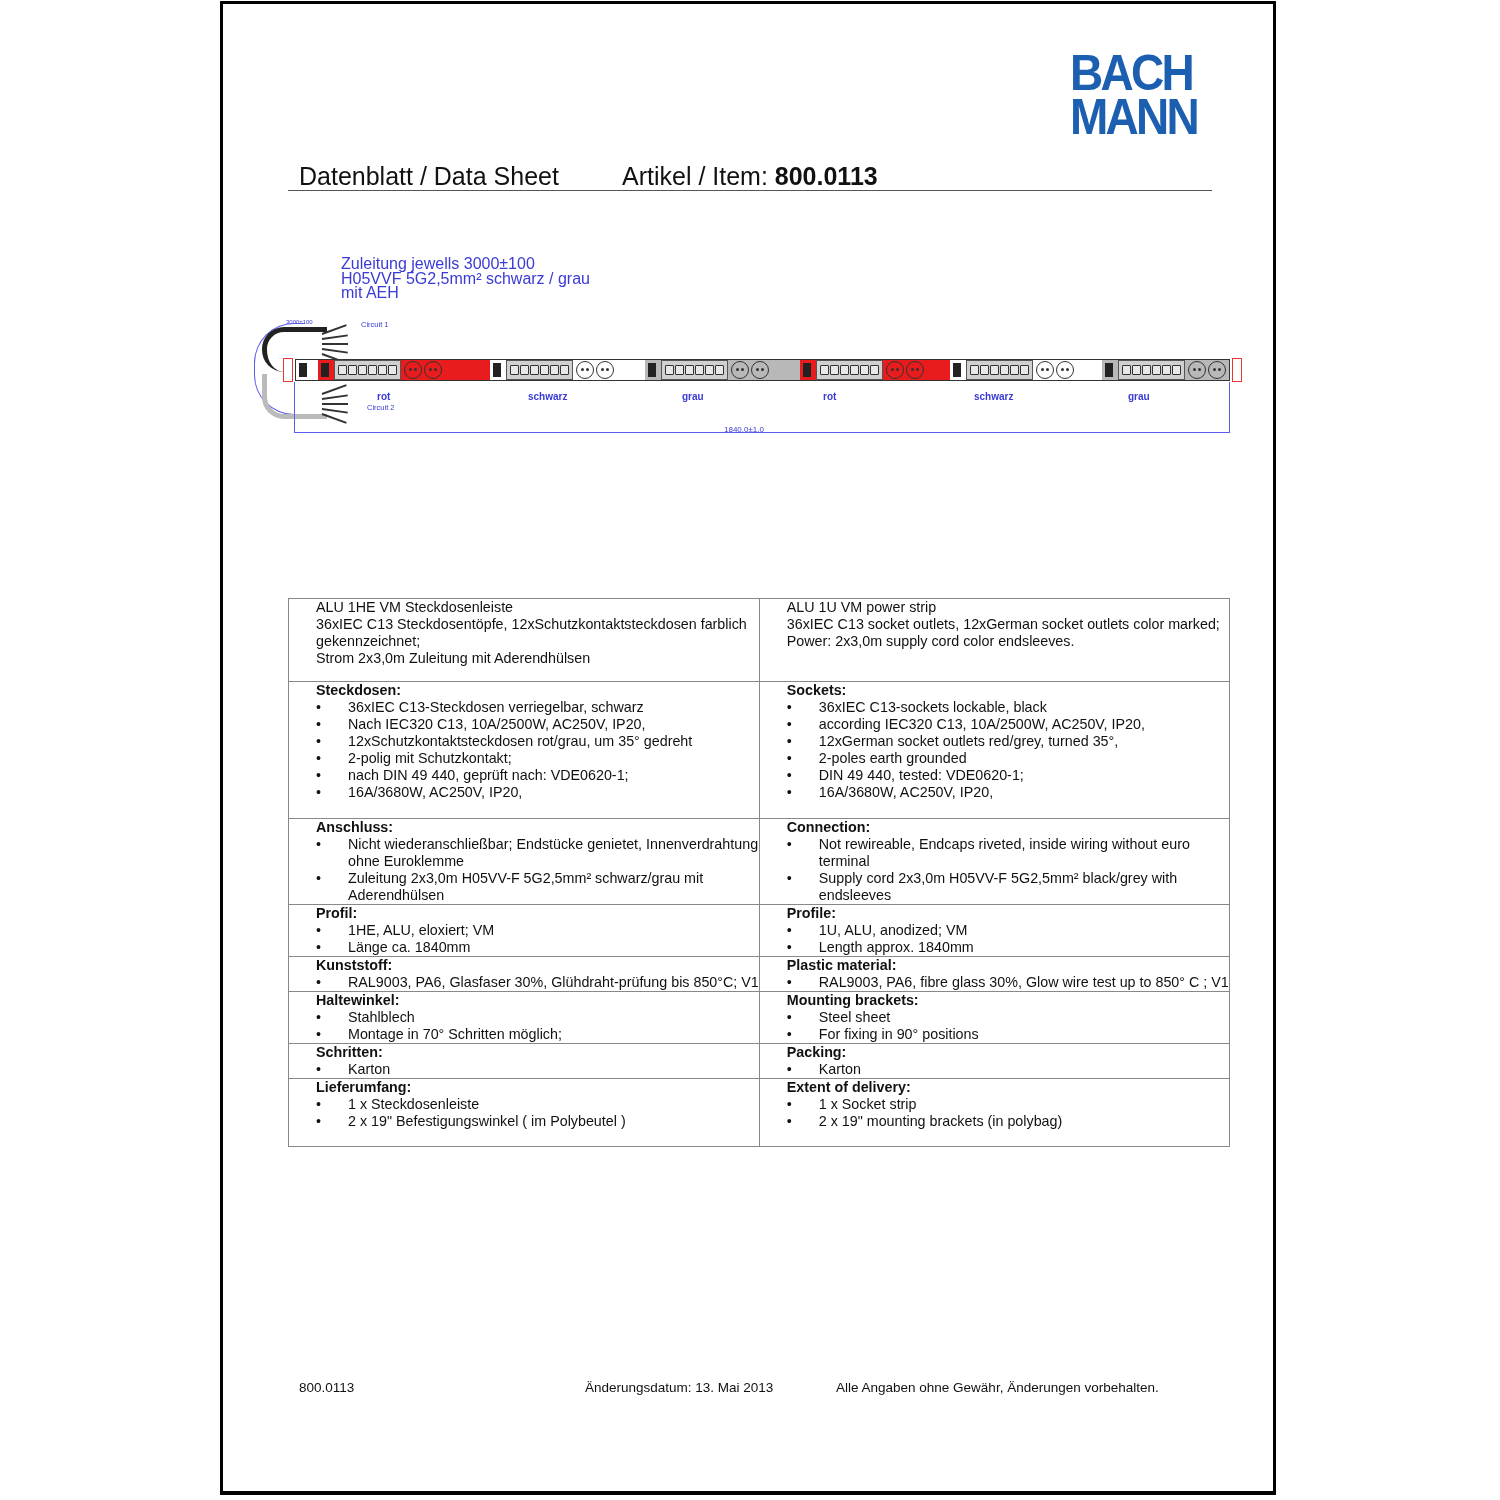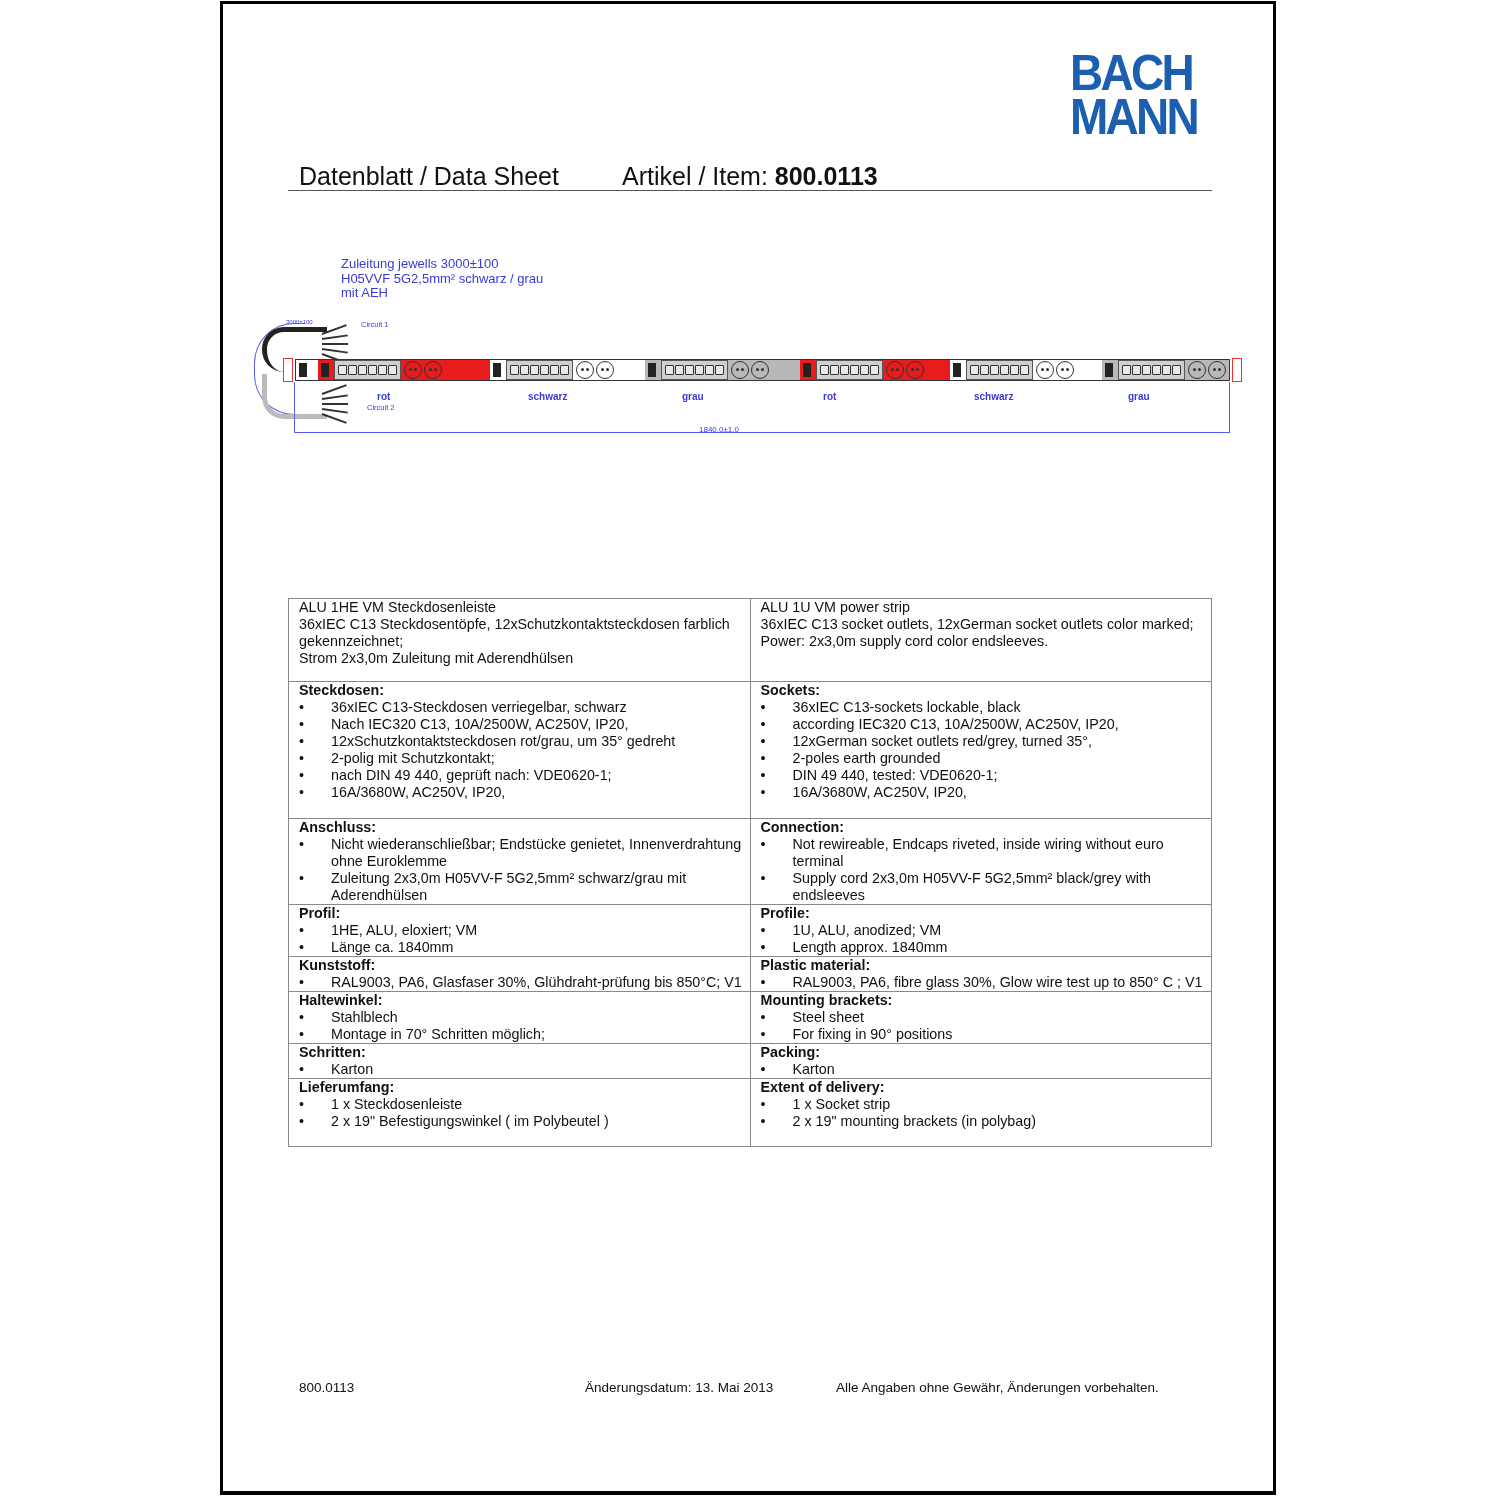--- a/index.html
+++ b/index.html
@@ -5,26 +5,26 @@
   html, body { margin:0; padding:0; background:#ffffff; }
   body { width:1500px; height:1500px; position:relative; overflow:hidden; font-family:"Liberation Sans", sans-serif; color:#111; }
   .page { position:absolute; left:220px; top:1px; width:1056px; height:1494px; border:3px solid #000; border-bottom-width:4px; box-sizing:border-box; background:#fff; }
   .logo { position:absolute; left:1070px; top:52px; width:134px; color:#1c5fb0; font-family:"Liberation Sans", sans-serif; font-weight:bold; font-size:50px; line-height:42px; letter-spacing:-3px; transform:scaleX(0.92); transform-origin:left top; }
   .logo div { height:44px; }
   .header { position:absolute; left:288px; top:160px; width:924px; height:30px; border-bottom:1px solid #555;text-align:right; }
   .header .left { position:absolute; left:11px; top:2px; font-size:25px; }
   .header .right { position:absolute; left:334px; top:2px; font-size:25px; }
   .header .right b { font-weight:bold; }
 
-  .diag-note { position:absolute; left:341px; top:257px; color:#3a3ad6; font-size:13px; line-height:14.5px; }
+  .diag-note { position:absolute; left:341px; top:257px; color:#3a3ad6; font-size:16px; line-height:14.5px; }
   .dim-top { position:absolute; left:286px; top:319px; color:#3a3ad6; font-size:6px; }
   .circ1 { position:absolute; left:361px; top:320px; color:#3a3ad6; font-size:7.5px; }
   .circ2 { position:absolute; left:367px; top:403px; color:#3a3ad6; font-size:7.5px; }
   .seg-label { position:absolute; top:391px; color:#3a3ad6; font-size:10px;font-weight:bold; }
-  .dim-label { position:absolute; left:699px; top:425px; color:#3a3ad6; font-size:8px; }
+  .dim-label { position:absolute; left:724px; top:425px; color:#3a3ad6; font-size:8px; }
   .dim-line { position:absolute; left:294px; top:432px; width:936px; height:1px; background:#5b5bef; }
   .dim-v1 { position:absolute; left:294px; top:382px; width:1px; height:51px; background:#5b5bef; }
   .dim-v2 { position:absolute; left:1229px; top:382px; width:1px; height:51px; background:#5b5bef; }
 
   .strip { position:absolute; left:295px; top:359px; width:935px; height:22px; border:1px solid #333; box-sizing:border-box; display:flex; background:#d8d8d8; }
   .seg { height:100%; box-sizing:border-box; display:flex; align-items:center; }
   .c13 { display:flex; gap:1px; padding:2px 3px; background:#d0d0d0; border:1px solid #555; height:14px; align-items:center; margin:0 2px; }
   .c13 span { width:9px; height:10px; border:1px solid #333; background:#e8e8e8; box-sizing:border-box; border-radius:1px; }
   .schuko { width:18px; height:18px; border-radius:50%; border:1px solid #333; box-sizing:border-box; margin:0 1px; position:relative; }
   .schuko::before, .schuko::after { content:""; position:absolute; width:3px; height:3px; border-radius:50%; background:#333; }
@@ -32,21 +32,21 @@
   .sw { width:8px; height:14px; background:#222; margin:0 3px; }
   .endcap { position:absolute; top:358px; width:10px; height:24px; border:1px solid #e33; box-sizing:border-box; }
 
   .cable-black { position:absolute; left:262px; top:327px; width:60px; height:40px; border:5px solid #222; border-right:none; border-radius:22px 0 0 22px; border-bottom:none; }
   .cable-grey { position:absolute; left:262px; top:374px; width:60px; height:40px; border:5px solid #bbb; border-right:none; border-radius:0 0 0 22px; border-top:none; }
   .cable-arc { position:absolute; left:254px; top:323px; width:50px; height:90px; border:1px solid #5b5bef; border-right:none; border-radius:40px 0 0 40px; }
   .wires { position:absolute; width:26px; height:28px; }
   .wires i { display:block; height:2px; background:#333; margin:3px 0 2px 0; transform-origin:left center; }
 
   table.spec { position:absolute; left:288px; top:598px; width:924px; border-collapse:collapse; font-size:14.3px; line-height:17px; }
-  table.spec td { border:1px solid #888; vertical-align:top; padding:0 0 0 10px; width:50%; }
+  table.spec td { border:1px solid #888; vertical-align:top; padding:0 0 0 27px; width:50%; }
   table.spec td .h { font-weight:bold; }
   table.spec ul { list-style:none; margin:0; padding:0; }
   table.spec li { position:relative; padding-left:32px; }
   table.spec li::before { content:"•"; position:absolute; left:0; top:0; }
   .r-intro td { height:82px; }
   .r-sock td { height:136px; }
 
   .footer { position:absolute; left:288px; top:1378px; width:924px; font-size:13.5px; line-height:17px; }
   .footer .line1 { border-top:1px solid #888; height:17px; position:relative; border-bottom:1px solid #888; }
   .footer .line2 { height:17px; position:relative; }

